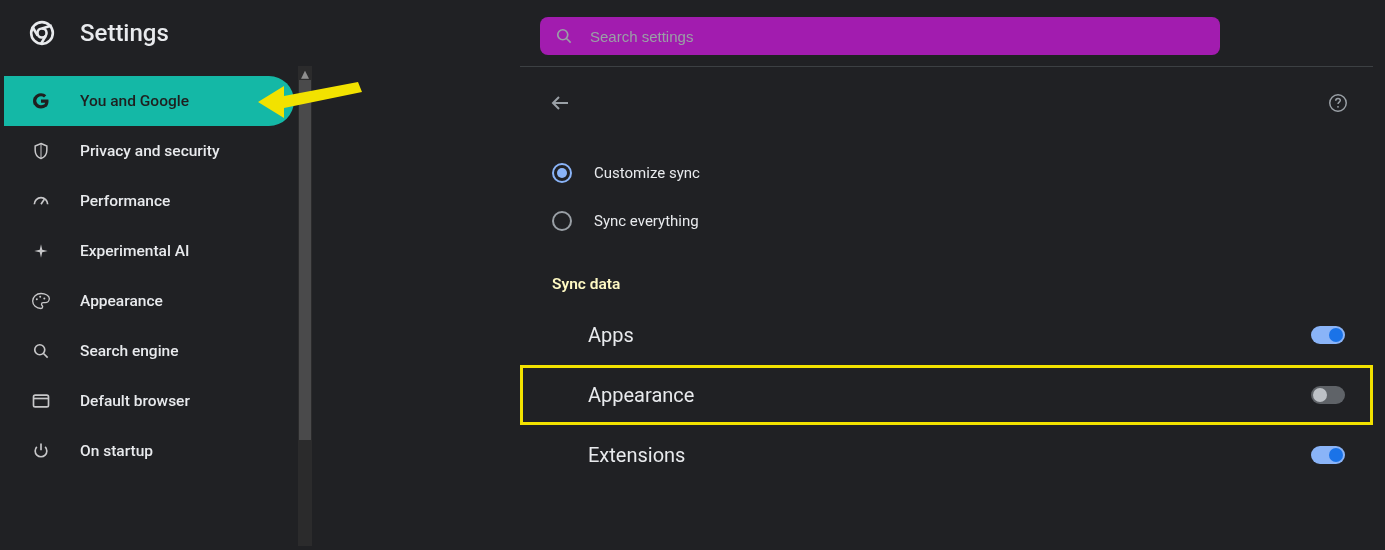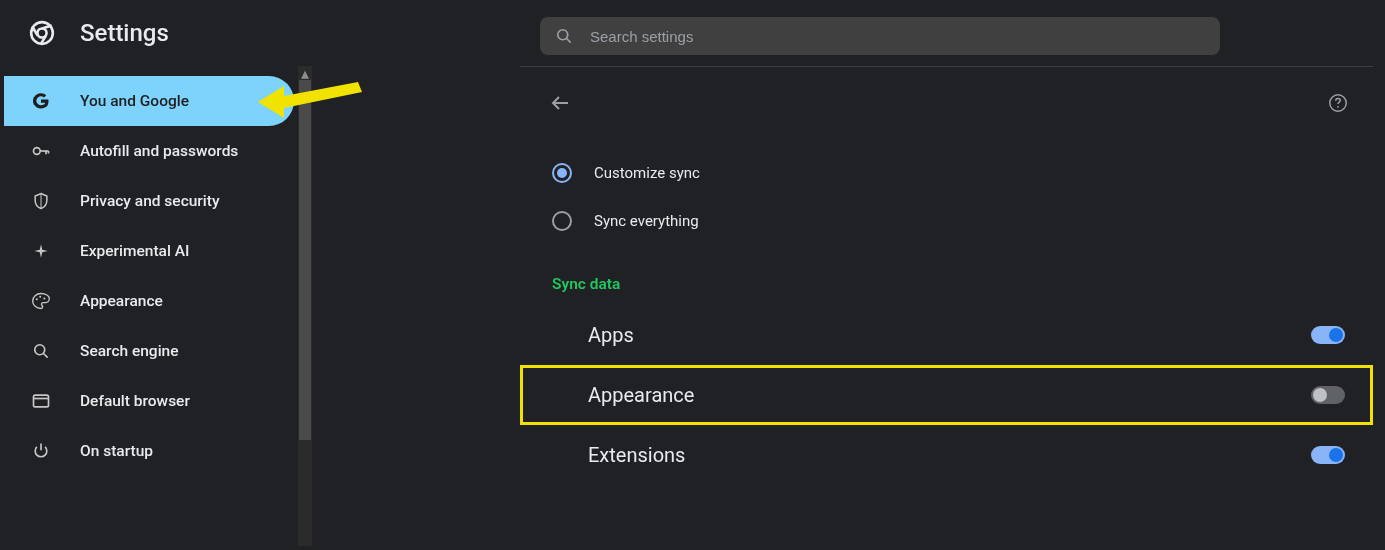--- a/index.html
+++ b/index.html
@@ -31,21 +31,21 @@
     font-size: 24px;
     font-weight: 500;
     color: #e8eaed;
   }
   .search-wrap {
     position: absolute;
     left: 540px;
     top: 17px;
     width: 680px;
     height: 38px;
-    background: #404040;
+    background: #a21caf;
     border-radius: 8px;
     display: flex;
     align-items: center;
     padding: 0 14px;
   }
   .search-wrap .icon { width: 20px; height:20px; color:#9aa0a6; margin-right: 16px; }
   .search-wrap input {
     background: transparent;
     border: none;
     outline: none;
@@ -73,21 +73,21 @@
     color: #e8eaed;
     font-size: 15.5px;
   }
   .side-item .icon {
     width: 22px; height: 22px;
     margin-right: 28px;
     color: #c7c7c9;
     display:flex; align-items:center; justify-content:center;
   }
   .side-item.selected {
-    background: #7dd3fc;
+    background: #14b8a6;
     color: #1f1f1f;
   }
   .side-item.selected .icon { color: #1f1f1f; }
   .side-item .label { font-weight: 500; }
 
   .scrollbar {
     position: absolute;
     top: 66px;
     left: 298px;
     width: 14px;
@@ -169,21 +169,21 @@
     width:10px; height:10px;
     border-radius:50%;
     background:#8ab4f8;
   }
   .radio-group { padding-top: 10px; }
 
   .section-title {
     padding: 30px 0 12px 32px;
     font-size: 15.5px;
     font-weight: 600;
-    color: #22c55e;
+    color: #fef9c3;
   }
   .sync-row {
     display:flex;
     align-items:center;
     padding: 18px 28px 18px 68px;
     font-size: 20px;
   }
   .sync-row.highlight {
     outline: 3px solid #f2e200;
     outline-offset: -3px;
@@ -243,42 +243,40 @@
 
   <div class="side-item selected">
     <span class="icon">
       <svg viewBox="0 0 24 24" width="20" height="20">
           <path d="M21 12.2c0-.7-.1-1.4-.2-2H12v3.8h5c-.2 1.2-.9 2.2-1.9 2.9v2.4h3.1c1.8-1.7 2.8-4.2 2.8-7.1z M12 21c2.6 0 4.7-.9 6.3-2.3l-3.1-2.4c-.9.6-2 .9-3.2.9-2.5 0-4.6-1.7-5.3-3.9H3.5v2.5C5.1 18.9 8.3 21 12 21z M6.7 13.3c-.2-.6-.3-1.2-.3-1.8s.1-1.3.3-1.8V7.2H3.5C2.8 8.6 2.4 10.3 2.4 12s.4 3.4 1.1 4.8l3.2-2.5z M12 6.4c1.4 0 2.6.5 3.6 1.4l2.7-2.7C16.7 3.5 14.6 2.6 12 2.6 8.3 2.6 5.1 4.7 3.5 7.9l3.2 2.5C7.4 8.1 9.5 6.4 12 6.4z" fill="currentColor"></path>
         </svg>
     </span>
     <span class="label">You and Google</span>
   </div>
 
-  <div class="side-item">
-    <span class="icon">
-      <svg viewBox="0 0 24 24" width="20" height="20">
-          <circle cx="7" cy="12" r="4" stroke="currentColor" stroke-width="2" fill="none"></circle>
-          <line x1="11" y1="12" x2="21" y2="12" stroke="currentColor" stroke-width="2"></line>
-          <line x1="18" y1="12" x2="18" y2="16" stroke="currentColor" stroke-width="2"></line>
-          <line x1="21" y1="12" x2="21" y2="15" stroke="currentColor" stroke-width="2"></line>
-        </svg>
-    </span>
-    <span class="label">Autofill and passwords</span>
-  </div>
 
   <div class="side-item">
     <span class="icon">
       <svg viewBox="0 0 24 24" width="20" height="20">
           <path d="M12 3 L19 6 V11 C19 16 16 19.5 12 21 C8 19.5 5 16 5 11 V6 Z" stroke="currentColor" stroke-width="1.8" fill="none"></path>
           <path d="M12 3 V21" stroke="currentColor" stroke-width="1.2"></path>
         </svg>
     </span>
     <span class="label">Privacy and security</span>
   </div>
 
+  <div class="side-item">
+    <span class="icon">
+      <svg viewBox="0 0 24 24" width="20" height="20">
+          <path d="M4 16 A8 8 0 0 1 20 16" stroke="currentColor" stroke-width="2" fill="none"></path>
+          <line x1="12" y1="16" x2="16" y2="10" stroke="currentColor" stroke-width="2"></line>
+        </svg>
+    </span>
+    <span class="label">Performance</span>
+  </div>
 
   <div class="side-item">
     <span class="icon">
       <svg viewBox="0 0 24 24" width="20" height="20">
           <path d="M12 4 L13.5 10.5 L20 12 L13.5 13.5 L12 20 L10.5 13.5 L4 12 L10.5 10.5 Z" fill="currentColor"></path>
         </svg>
     </span>
     <span class="label">Experimental AI</span>
   </div>
 

